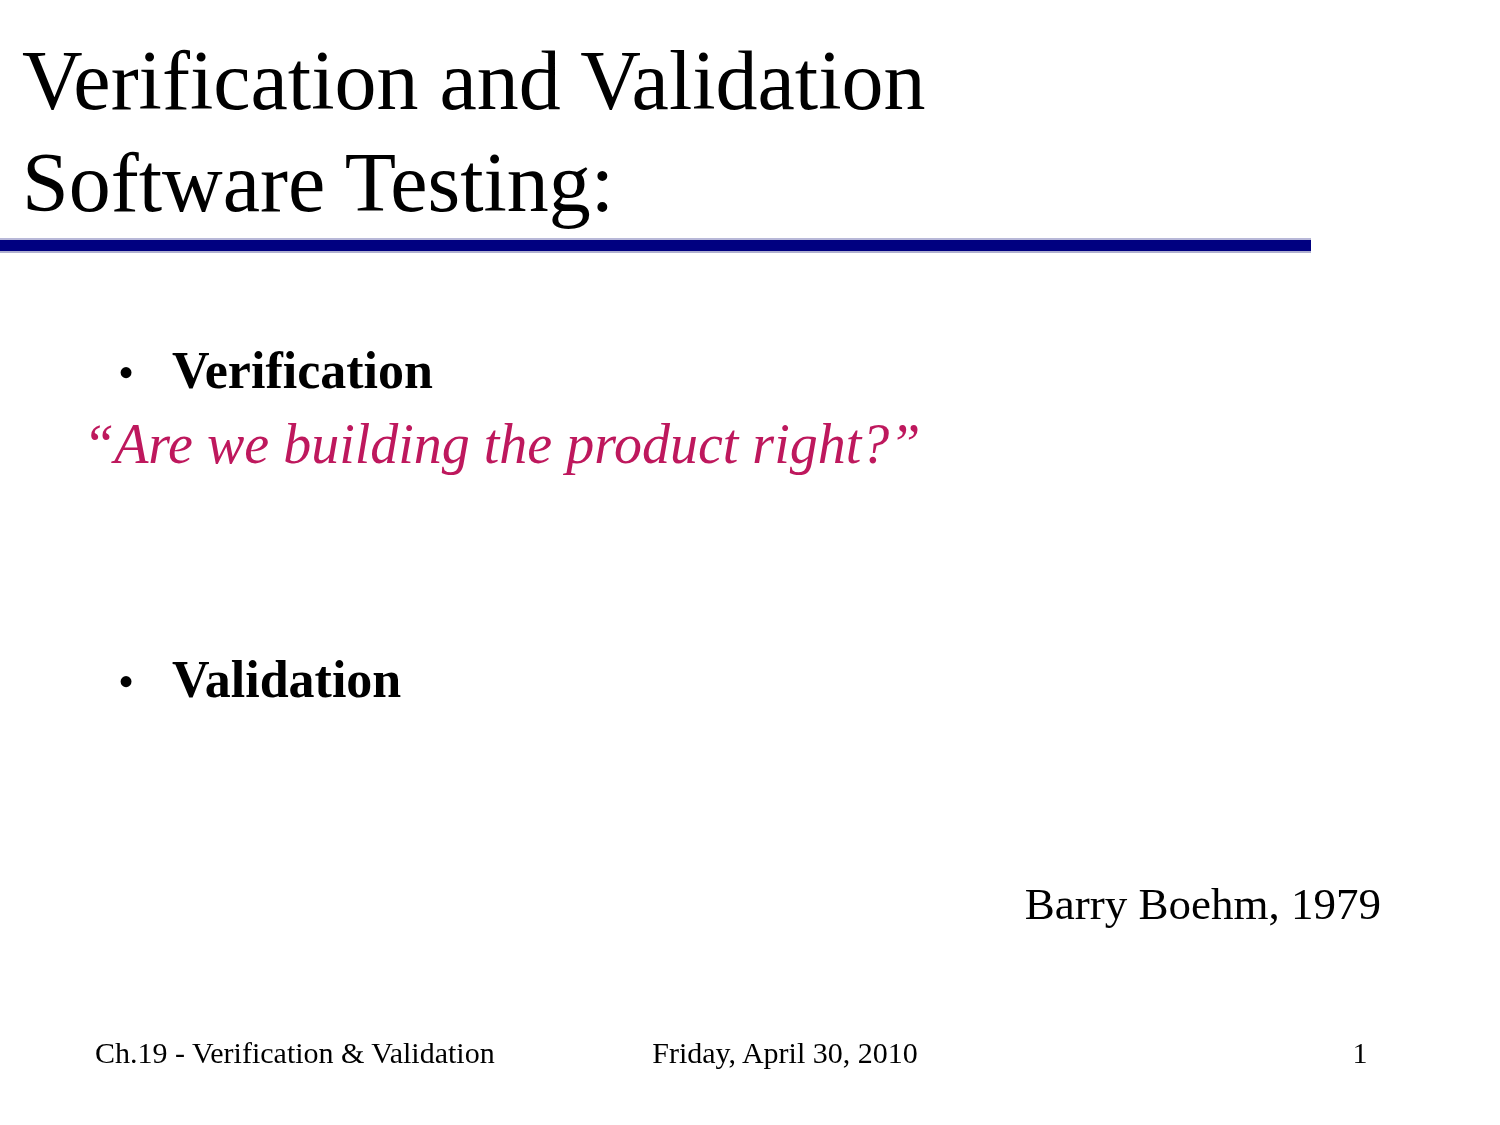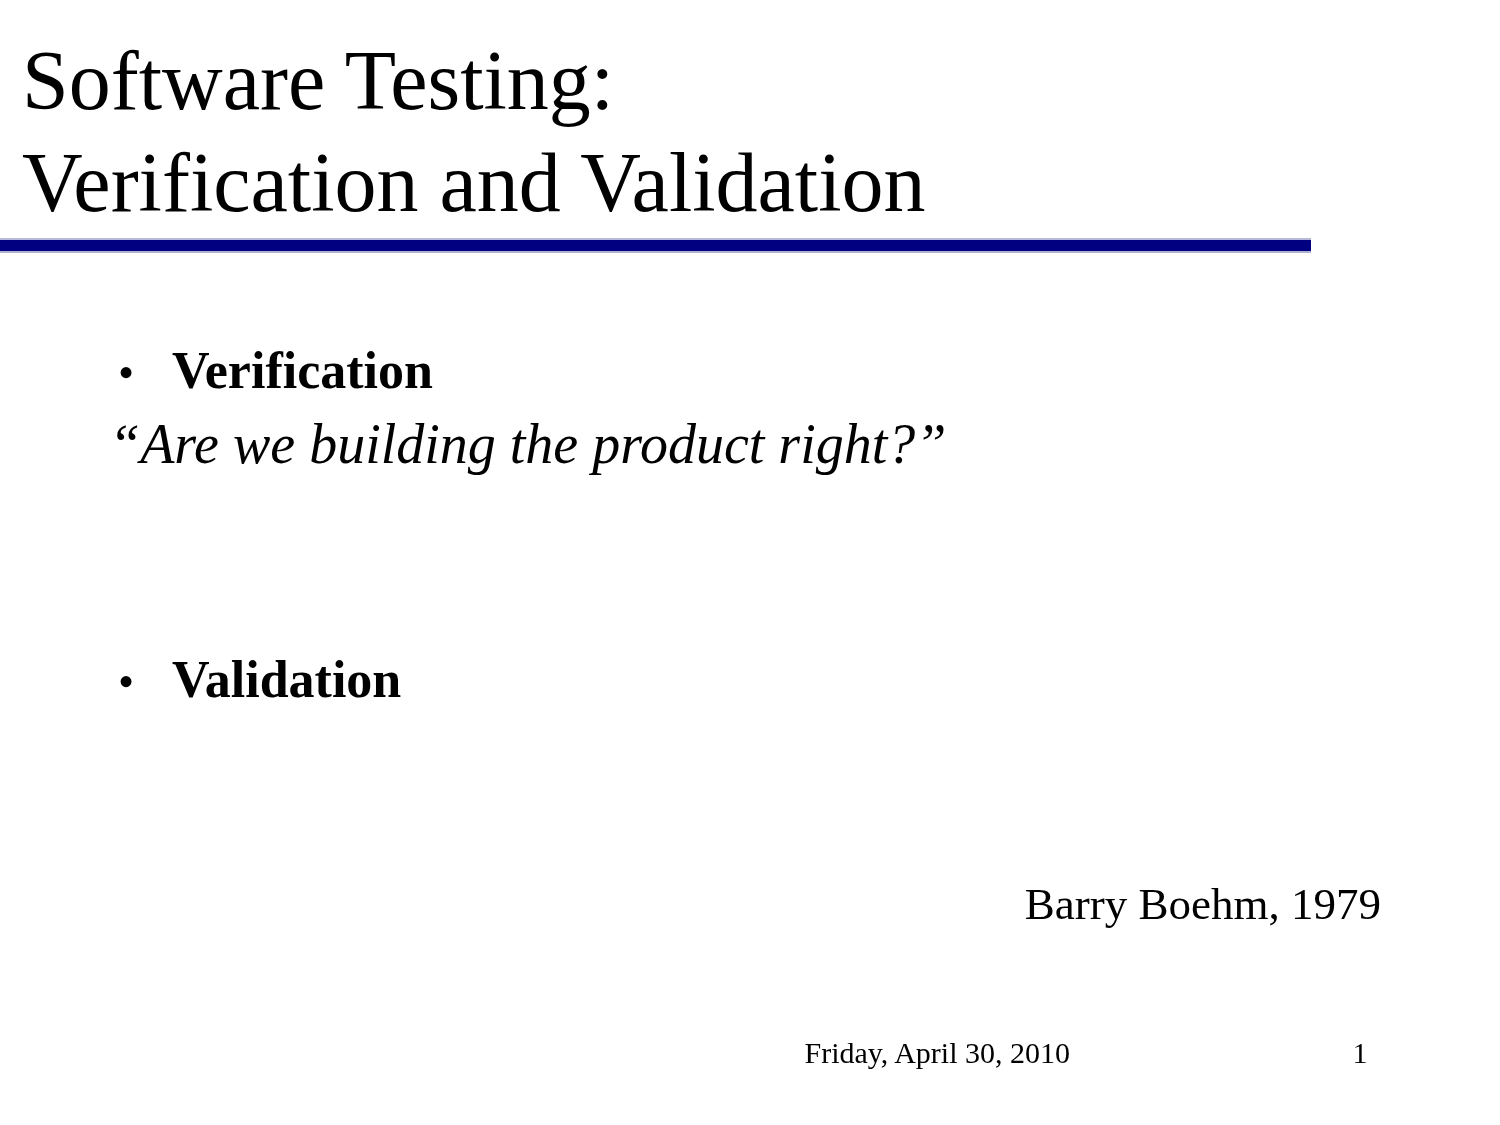--- a/index.html
+++ b/index.html
@@ -78,26 +78,26 @@
   }
   .bullet-label {
     font-size: 52px;
     font-weight: bold;
     line-height: 1.05;
     color: #000000;
     white-space: nowrap;
   }
 
   .quote-line {
-    padding-left: 109px;
+    padding-left: 83px;
     margin-top: 14px;
     font-size: 56px;
     font-style: italic;
     line-height: 1.12;
-    color: #000000;
+    color: #be185d;
     white-space: nowrap;
   }
 
   
   .attribution {
     position: absolute;
     left: 0;
     top: 880px;
     width: 1381px;
     text-align: right;
@@ -121,40 +121,40 @@
     position: absolute;
     left: 95px;
     top: 0;
     white-space: nowrap;
   }
   .footer-center {
     position: absolute;
     left: 500px;
     top: 0;
     width: 570px;
-    text-align: right;
+    text-align: center;
     white-space: nowrap;
   }
   .footer-right {
     position: absolute;
     left: 1290px;
     top: 0;
     width: 140px;
     text-align: center;
     white-space: nowrap;
   }
 </style>
 </head>
 <body>
 
 <div class="slide">
 
   <div class="title-block">
+    <div class="title-line">Verification and Validation</div>
     <div class="title-line">Software Testing:</div>
-    <div class="title-line">Verification and Validation</div>
   </div>
 
   <div class="divider"></div>
 
   <div class="body-block">
 
     <div class="bullet-group first">
       <div class="bullet-row">
         <span class="bullet-dot">•</span>
         <span class="bullet-label">Verification</span>
@@ -167,17 +167,18 @@
         <span class="bullet-dot">•</span>
         <span class="bullet-label">Validation</span>
       </div>
     </div>
 
   </div>
 
   <div class="attribution">Barry Boehm, 1979</div>
 
   <div class="footer">
+    <div class="footer-left">Ch.19 - Verification &amp; Validation</div>
     <div class="footer-center">Friday, April 30, 2010</div>
     <div class="footer-right">1</div>
   </div>
 
 </div>
 
 </body></html>

